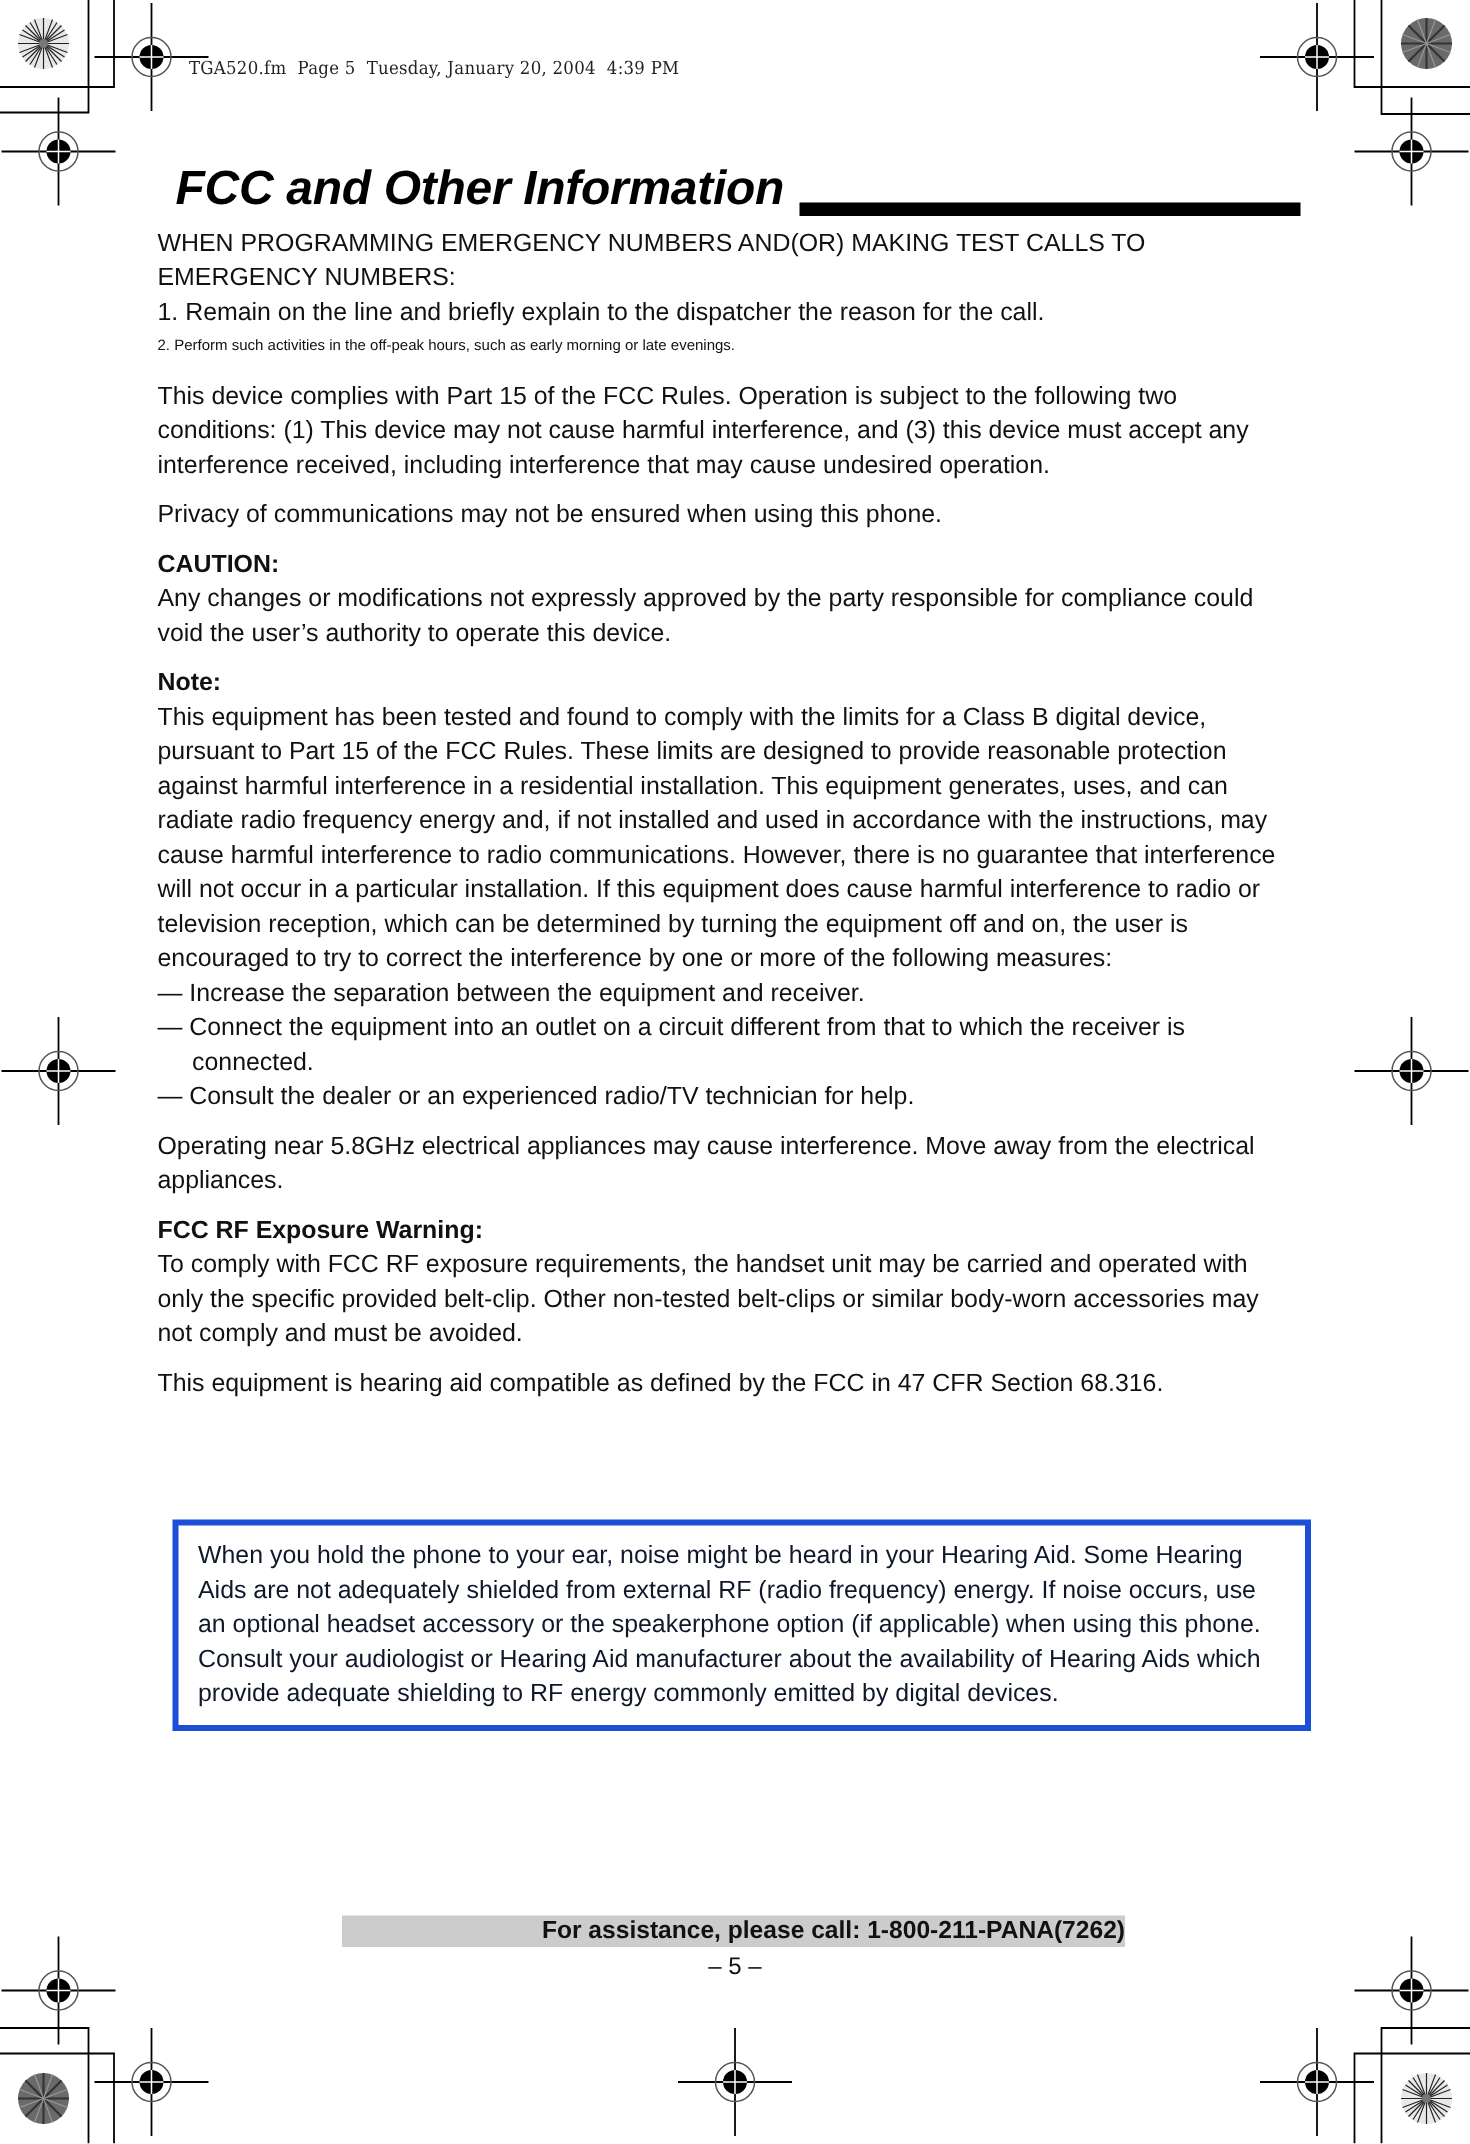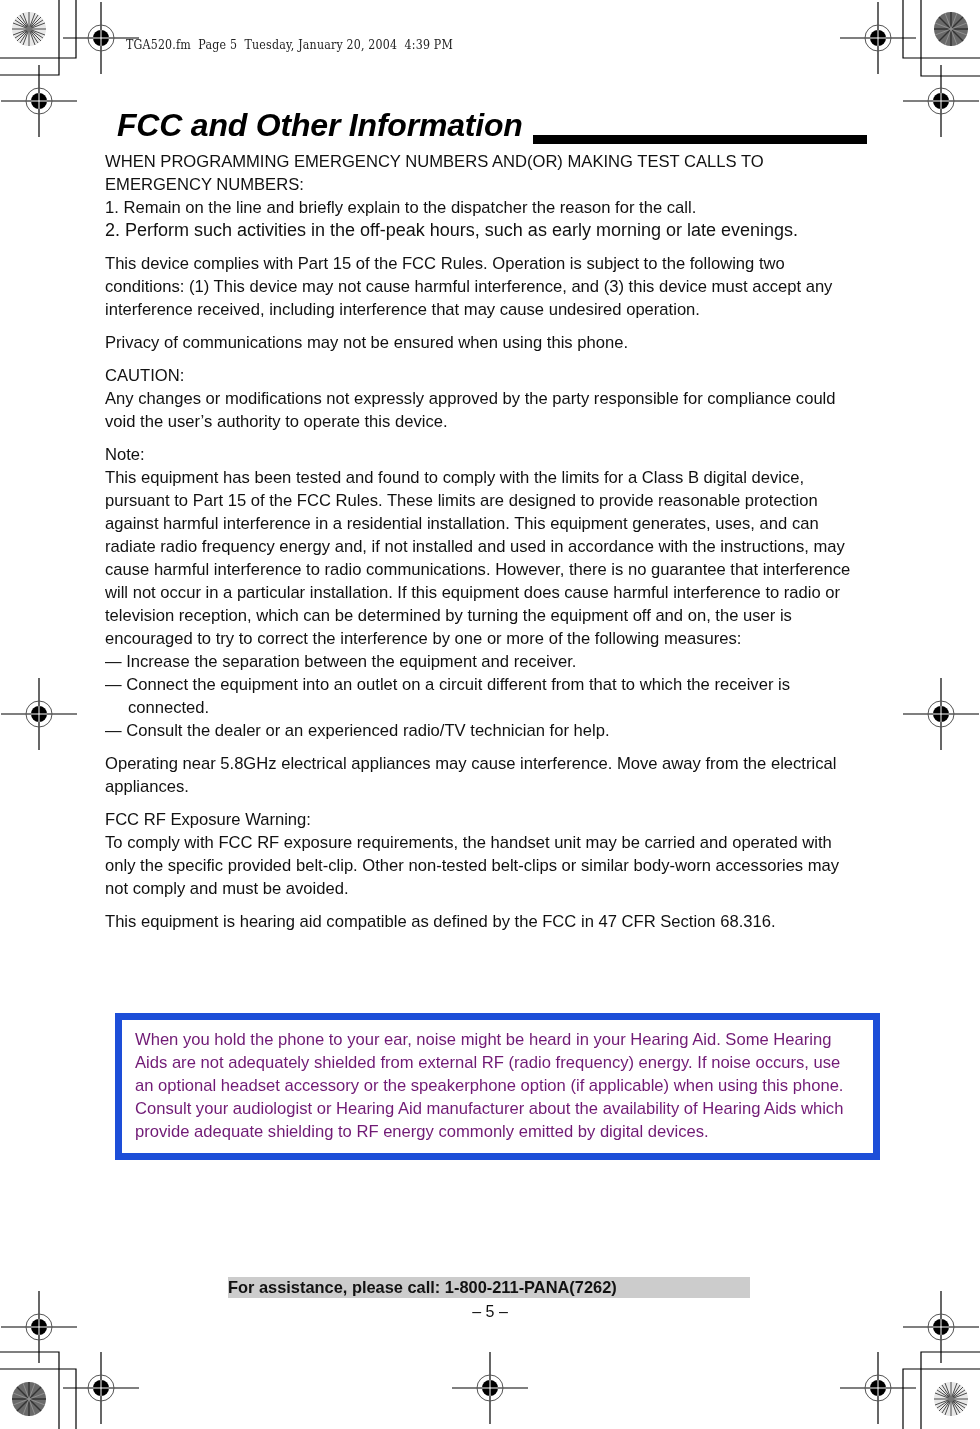--- a/index.html
+++ b/index.html
@@ -21,31 +21,31 @@
       font-family: "Liberation Sans", sans-serif; font-weight: bold; font-style: italic;
       font-size: 32px; color: #000; white-space: nowrap; letter-spacing: -0.2px;
     }
     .title-rule { flex: 1; height: 9px; background: #000; margin-left: 10px; margin-top: 6px; }
     .content {
       position: absolute; left: 105px; top: 150px; width: 752px;
       font-size: 16.6px; line-height: 23px; color: #111;
     }
     .content p { margin: 0 0 10px 0; }
     .content .line { display: block; }
-    .content .small { font-size: 18px; }
-    .content .head { font-weight: normal; display: block; }
+    .content .small { font-size: 10px; }
+    .content .head { font-weight: bold; display: block; }
     .dash-item { display: block; padding-left: 23px; text-indent: -23px; }
     .hearing-box {
       position: absolute; left: 115px; top: 1013px; width: 725px;
-      border: 7px solid #1d4ed8; padding: 8px 13px 10px 13px;
-      font-size: 16.6px; line-height: 23px; color: #701a75;
+      border: 4px solid #1d4ed8; padding: 8px 13px 10px 13px;
+      font-size: 16.6px; line-height: 23px; color: #0f172a;
     }
     .assist-bar {
       position: absolute; left: 228px; top: 1277px; width: 522px; height: 21px;
-      background: #cccccc; text-align: left; font-weight: bold; font-size: 16.4px;
+      background: #cccccc; text-align: right; font-weight: bold; font-size: 16.4px;
       line-height: 21px; color: #111;
     }
     .page-num {
       position: absolute; left: 440px; top: 1303px; width: 100px; text-align: center;
       font-size: 16px; color: #111;
     }
   </style>
 </head>
 <body>
 

